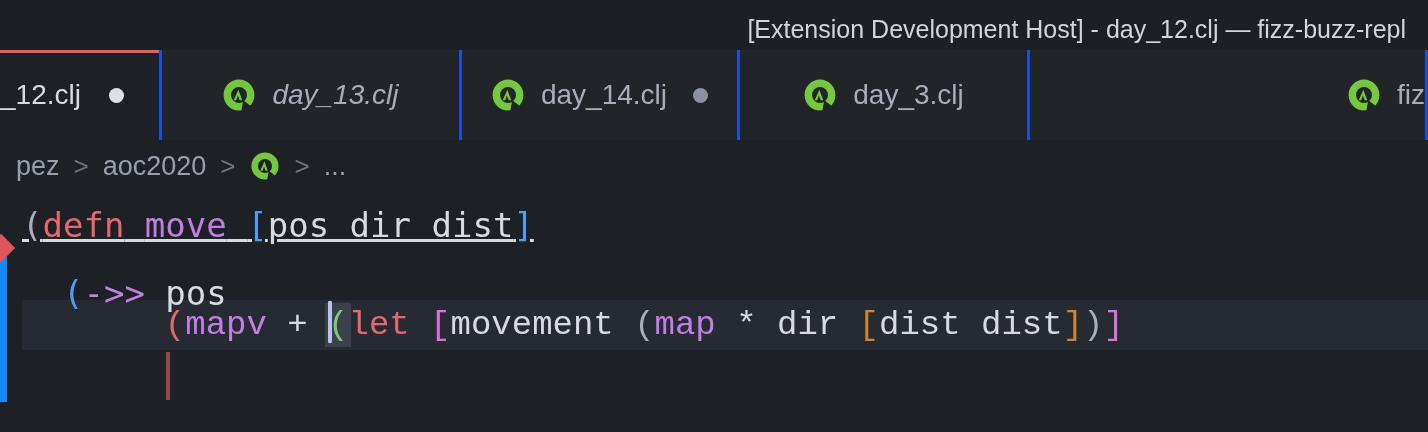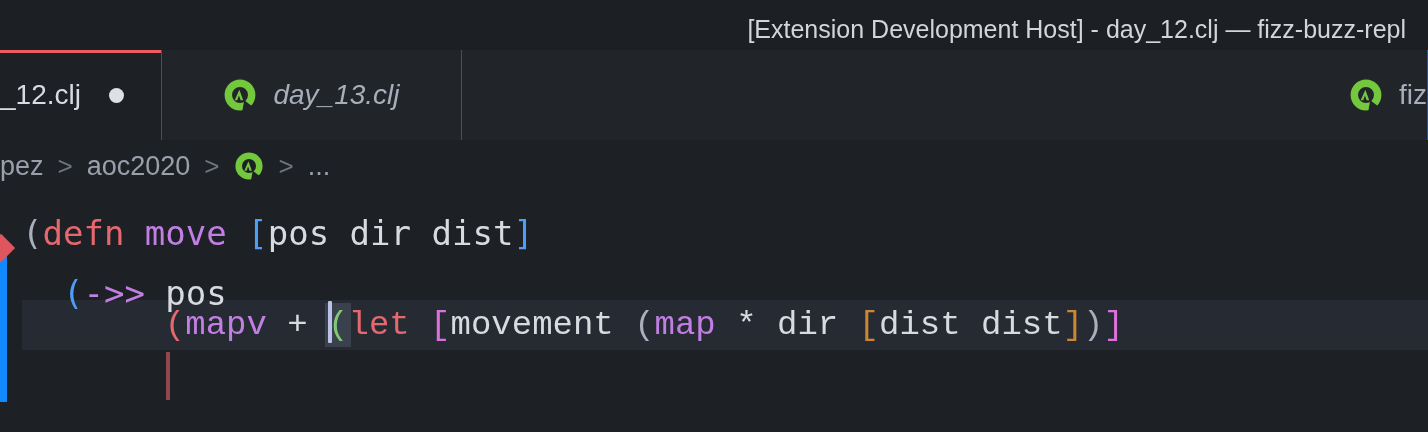--- a/index.html
+++ b/index.html
@@ -27,21 +27,21 @@
     position:absolute;right:22px;top:4px;height:50px;line-height:50px;
     font-size:25px;color:var(--titleText);white-space:nowrap;
   }
   
   .tabstrip{
     position:absolute;left:0;top:50px;width:1428px;height:90px;
     background:var(--stripBg);display:flex;flex-direction:row;
   }
   .tab{
     height:90px;box-sizing:border-box;background:var(--tabBg);
-    border-right:1px solid #1d4ed8;
+    border-right:3px solid #1d4ed8;
     display:flex;align-items:center;justify-content:center;
     font-size:28px;color:var(--tabText);white-space:nowrap;overflow:hidden;
     position:relative;flex:0 0 auto;cursor:pointer;
   }
   .tab.active{
     background:var(--activeTabBg);color:var(--activeTabText);
     justify-content:flex-start;
   }
   .tab.active::before{
     content:"";position:absolute;left:0;top:0;right:0;height:3px;
@@ -58,21 +58,21 @@
   .t3{width:295px;}
   .t4{width:290px;}
   .t5{flex:1 1 auto;justify-content:flex-end;padding-left:28px;}
   
   .breadcrumbs{
     position:absolute;left:0;top:140px;width:1428px;height:52px;
     background:var(--editorBg);display:flex;align-items:center;
     font-size:27px;color:var(--breadcrumbText);
   }
   .crumb{margin:0 7px;cursor:pointer;}
-  .crumb:first-child{margin-left:0;}
+  .crumb:first-child{margin-left:16px;}
   .crumb-sep{color:#6f757e;margin:0 7px;font-size:26px;}
   .crumb-icon{width:30px;height:30px;margin:0 8px 0 7px;display:block;}
   
   .editor{
     position:absolute;left:0;top:192px;width:1428px;height:240px;
     background:var(--editorBg);
   }
   .line-highlight{
     position:absolute;left:22px;right:0;top:108px;height:50px;
     background:var(--lineHighlight);
@@ -87,21 +87,21 @@
   }
   .indent-guide-red{
     position:absolute;left:166px;top:160px;width:4px;height:48px;
     background:var(--guideRed);
   }
   .codeline{
     position:absolute;left:22px;height:50px;line-height:50px;white-space:pre;
     font-family:"DejaVu Sans Mono","Liberation Mono",monospace;
     font-size:34px;color:var(--synText);
   }
-  .l0{top:16px;}.l1{top:76px;text-align:center;}.l2{top:108px;font-family:Liberation Mono, monospace;}.l3{top:158px;}
+  .l0{top:8px;text-decoration:underline;}.l1{top:76px;text-align:center;}.l2{top:108px;font-family:Liberation Mono, monospace;}.l3{top:158px;}
   .tk.w{color:var(--synText);}
   .tk.g{color:var(--synGray);}
   .tk.k{color:var(--synKeyword);}
   .tk.r{color:var(--synKeyword);}
   .tk.f{color:var(--synFunction);}
   .tk.b{color:var(--synBlue);}
   .tk.gn{color:var(--synGreen);}
   .tk.m{color:var(--synMagenta);}
   .tk.o{color:var(--synOrange);}
   .tk.box{background:var(--matchBox);box-shadow:0 0 0 3px var(--matchBox);}
@@ -127,22 +127,39 @@
 
   <div class="tab t1">
     <svg class="clj-icon" viewBox="0 0 32 32">
       <circle cx="16" cy="16" r="11" fill="none" stroke="#74c83d" stroke-width="7"></circle>
       <path d="M20 21 L32 30 L18 32 Z" fill="#212529"></path>
       <path d="M15.4 11 L19 21 H16.6 L15 16.4 L13.4 21 H11 Z" fill="#74c83d"></path>
     </svg>
     <span class="tablabel">day_13.clj</span>
   </div>
 
+  <div class="tab t2">
+    <svg class="clj-icon" viewBox="0 0 32 32">
+      <circle cx="16" cy="16" r="11" fill="none" stroke="#74c83d" stroke-width="7"></circle>
+      <path d="M20 21 L32 30 L18 32 Z" fill="#212529"></path>
+      <path d="M15.4 11 L19 21 H16.6 L15 16.4 L13.4 21 H11 Z" fill="#74c83d"></path>
+    </svg>
+    <span class="tablabel">day_14.clj</span>
+    <span class="dot gray"></span>
+  </div>
 
 
+  <div class="tab t4">
+    <svg class="clj-icon" viewBox="0 0 32 32">
+      <circle cx="16" cy="16" r="11" fill="none" stroke="#74c83d" stroke-width="7"></circle>
+      <path d="M20 21 L32 30 L18 32 Z" fill="#212529"></path>
+      <path d="M15.4 11 L19 21 H16.6 L15 16.4 L13.4 21 H11 Z" fill="#74c83d"></path>
+    </svg>
+    <span class="tablabel">day_3.clj</span>
+  </div>
 
   <div class="tab t5">
     <svg class="clj-icon" viewBox="0 0 32 32">
       <circle cx="16" cy="16" r="11" fill="none" stroke="#74c83d" stroke-width="7"></circle>
       <path d="M20 21 L32 30 L18 32 Z" fill="#212529"></path>
       <path d="M15.4 11 L19 21 H16.6 L15 16.4 L13.4 21 H11 Z" fill="#74c83d"></path>
     </svg>
     <span class="tablabel">fiz</span>
   </div>
 </div>

